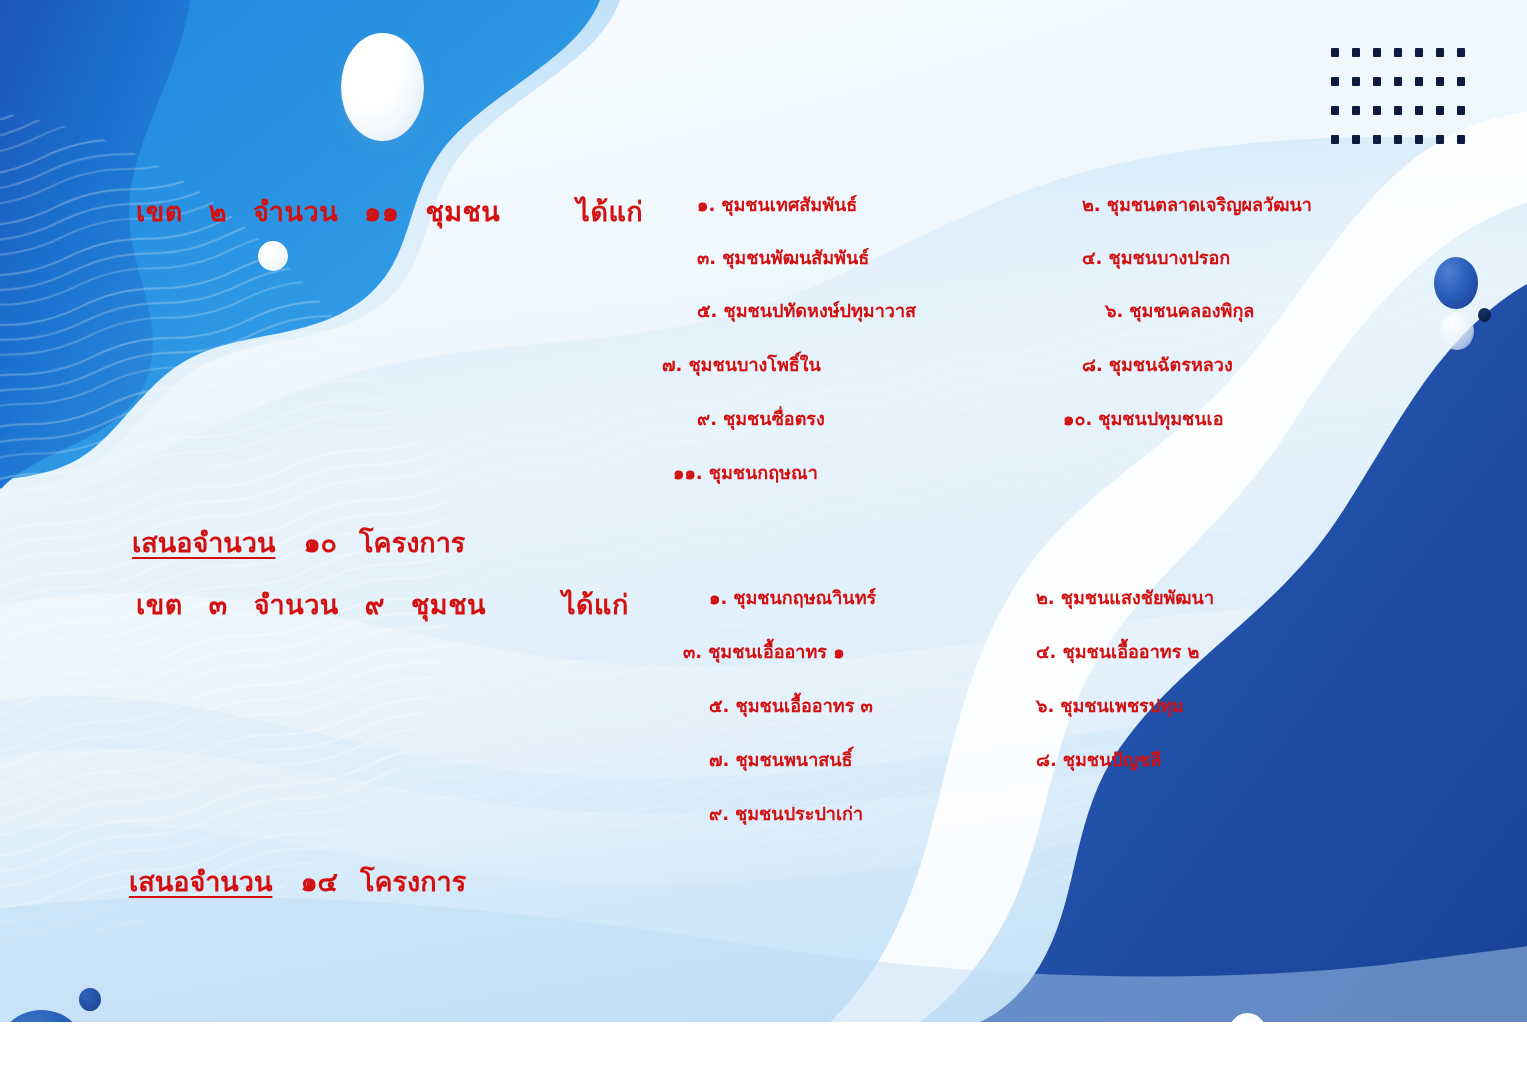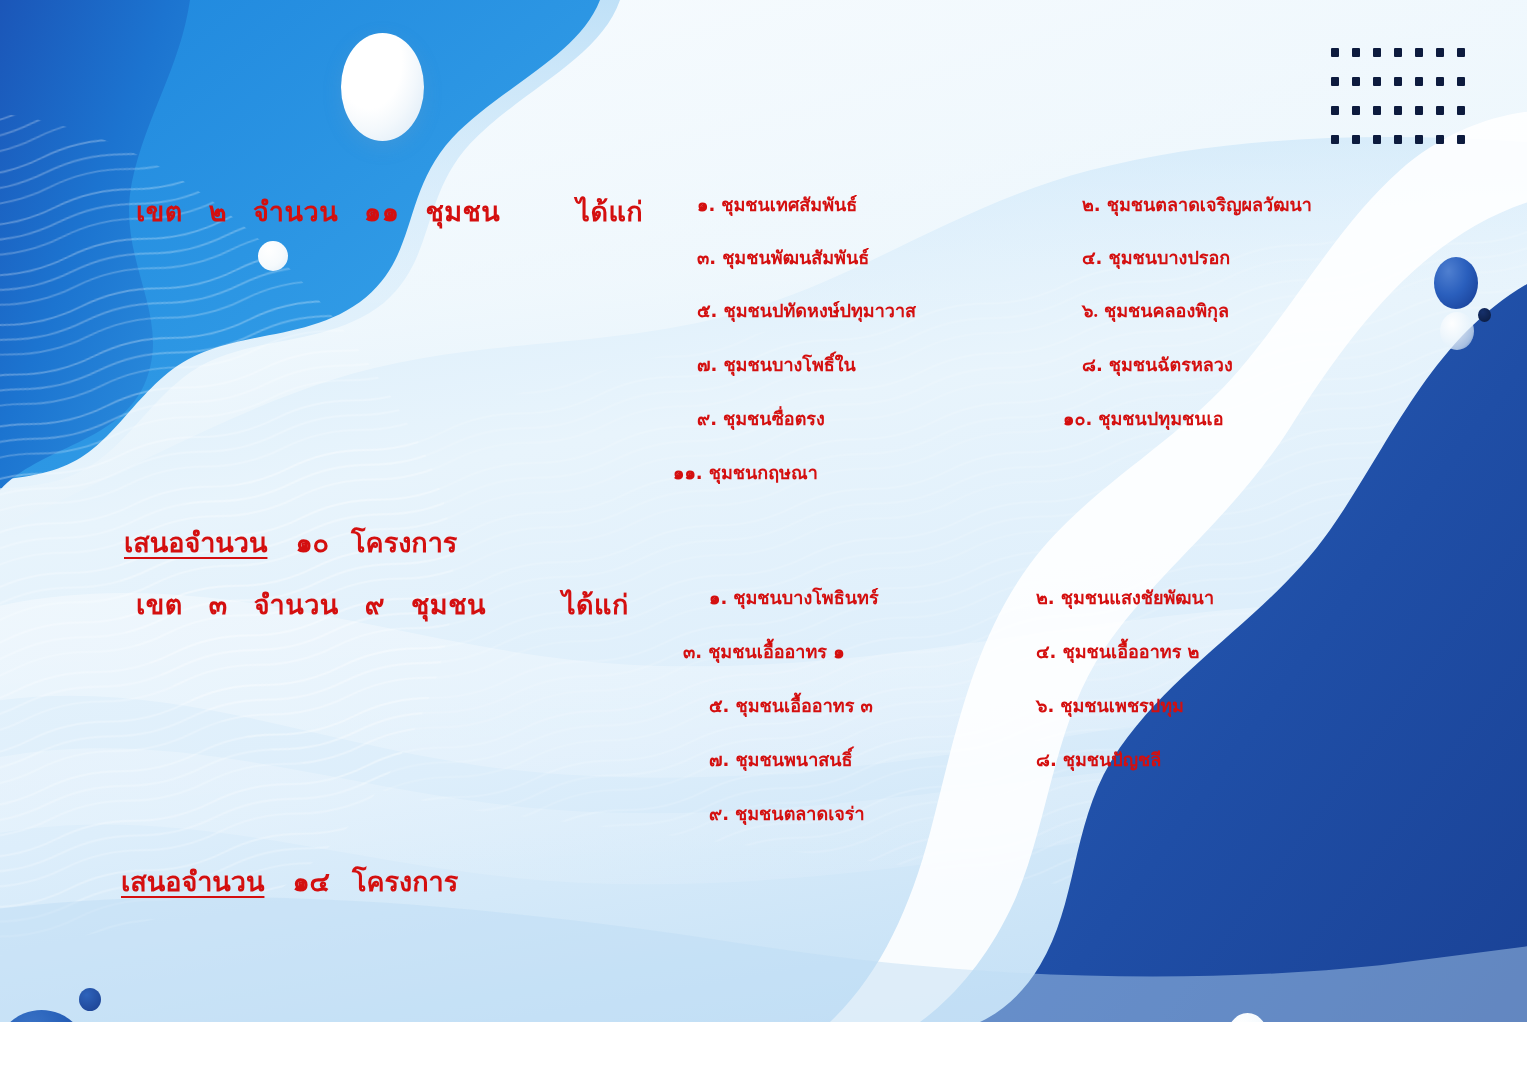--- a/index.html
+++ b/index.html
@@ -129,21 +129,21 @@
   }
   .item .num { margin-right: 6px; }
 
   .summary {
     position: absolute;
     color: #d40f0f;
     font-weight: 700;
     font-size: 27px;
     white-space: nowrap;
   }
-  .summary .u { text-decoration: underline; text-underline-offset: 5px; }
+  .summary .u { text-decoration: underline; text-underline-offset: 5px; margin-left: 8px; }
   .summary .gap1 { display: inline-block; width: 28px; }
   .summary .gap2 { display: inline-block; width: 22px; }
 </style>
 </head>
 <body>
 
 <div id="slide">
 
   <div class="bg-layer">
 
@@ -296,37 +296,37 @@
 
       <div class="item" style="left:697px; top:190px;">
         <span class="num">๑.</span><span>ชุมชนเทศสัมพันธ์</span>
       </div>
       <div class="item" style="left:697px; top:243px;">
         <span class="num">๓.</span><span>ชุมชนพัฒนสัมพันธ์</span>
       </div>
       <div class="item" style="left:697px; top:296px;">
         <span class="num">๕.</span><span>ชุมชนปทัดหงษ์ปทุมาวาส</span>
       </div>
-      <div class="item" style="left:697px; top:350px;">
+      <div class="item" style="left:662px; top:350px;">
         <span class="num">๗.</span><span>ชุมชนบางโพธิ์ใน</span>
       </div>
       <div class="item" style="left:697px; top:404px;">
         <span class="num">๙.</span><span>ชุมชนซื่อตรง</span>
       </div>
       <div class="item" style="left:673px; top:458px;">
         <span class="num">๑๑.</span><span>ชุมชนกฤษณา</span>
       </div>
 
       <div class="item" style="left:1082px; top:190px;">
         <span class="num">๒.</span><span>ชุมชนตลาดเจริญผลวัฒนา</span>
       </div>
       <div class="item" style="left:1082px; top:243px;">
         <span class="num">๔.</span><span>ชุมชนบางปรอก</span>
       </div>
-      <div class="item" style="left:1082px; top:296px;font-family:Liberation Serif, serif;">
+      <div class="item" style="left:1105px; top:296px;">
         <span class="num">๖.</span><span>ชุมชนคลองพิกุล</span>
       </div>
       <div class="item" style="left:1082px; top:350px;">
         <span class="num">๘.</span><span>ชุมชนฉัตรหลวง</span>
       </div>
       <div class="item" style="left:1063px; top:404px;">
         <span class="num">๑๐.</span><span>ชุมชนปทุมชนเอ</span>
       </div>
 
       <div class="summary" style="left:124px; top:521px;">
@@ -342,33 +342,33 @@
           <span>๓</span>
           <span>จำนวน</span>
           <span>๙</span>
           <span>ชุมชน</span>
           <span style="display:inline-block;width:24px"></span>
           <span>ได้แก่</span>
         </span>
       </div>
 
       <div class="item" style="left:709px; top:583px;">
-        <span class="num">๑.</span><span>ชุมชนบางโพธินทร์</span>
+        <span class="num">๑.</span><span>ชุมชนกฤษณาินทร์</span>
       </div>
       <div class="item" style="left:683px; top:637px;">
         <span class="num">๓.</span><span>ชุมชนเอื้ออาทร ๑</span>
       </div>
       <div class="item" style="left:709px; top:691px;">
         <span class="num">๕.</span><span>ชุมชนเอื้ออาทร ๓</span>
       </div>
       <div class="item" style="left:709px; top:745px;">
         <span class="num">๗.</span><span>ชุมชนพนาสนธิ์</span>
       </div>
       <div class="item" style="left:709px; top:799px;">
-        <span class="num">๙.</span><span>ชุมชนตลาดเจร่า</span>
+        <span class="num">๙.</span><span>ชุมชนประปาเก่า</span>
       </div>
 
       <div class="item" style="left:1036px; top:583px;">
         <span class="num">๒.</span><span>ชุมชนแสงชัยพัฒนา</span>
       </div>
       <div class="item" style="left:1036px; top:637px;">
         <span class="num">๔.</span><span>ชุมชนเอื้ออาทร ๒</span>
       </div>
       <div class="item" style="left:1036px; top:691px;">
         <span class="num">๖.</span><span>ชุมชนเพชรปทุม</span>

